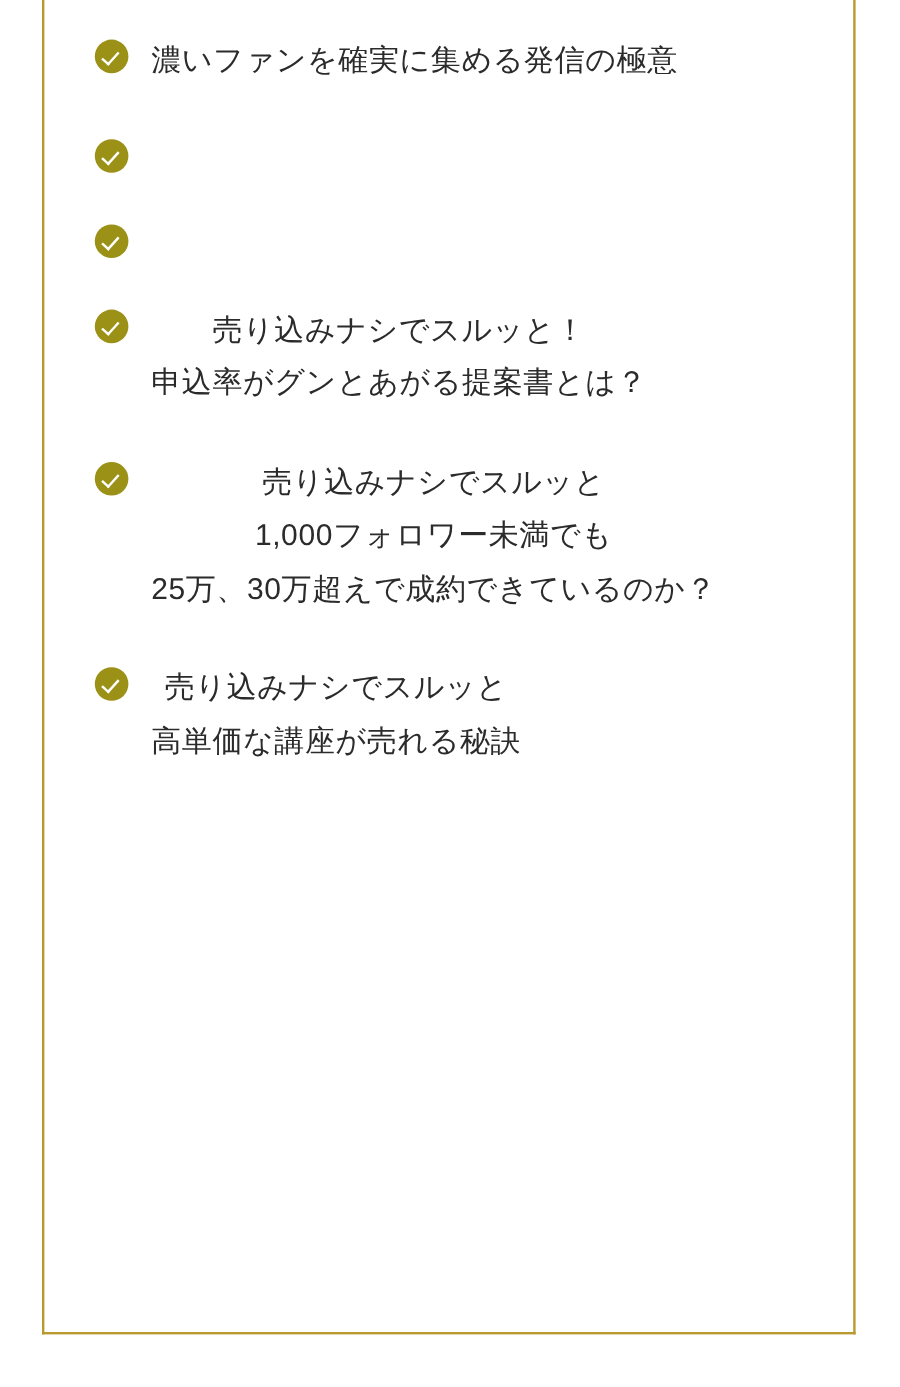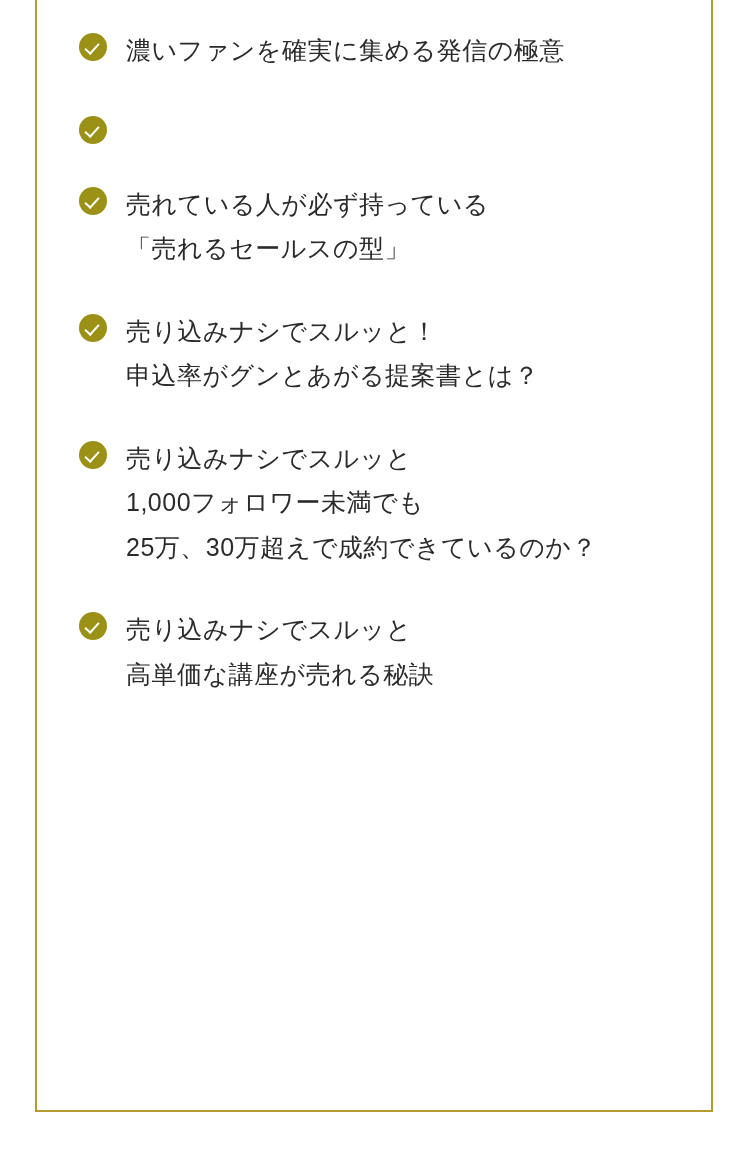--- a/index.html
+++ b/index.html
@@ -33,20 +33,21 @@
     width: 100%;
     padding: 38px 0 0 0;
     box-sizing: border-box;
   }
 
   .item {
     display: flex;
     align-items: flex-start;
     margin: 0 4px 38px 0;
     padding: 0 20px 0 42px;
+    text-align: center;
   }
 
   .check-icon {
     flex: 0 0 auto;
     width: 28px;
     height: 28px;
     border-radius: 50%;
     background: #9b9116;
     margin-top: 5px;
     margin-right: 19px;
@@ -85,22 +86,20 @@
     </div>
 
 
 
     <div class="item">
       <span class="check-icon"></span>
     </div>
 
     <div class="item">
       <span class="check-icon"></span>
-      <span class="item-text">売れている人が必ず持っている
-「売れるセールスの型」</span>
     </div>
 
     <div class="item">
       <span class="check-icon"></span>
       <span class="item-text">売り込みナシでスルッと！
 申込率がグンとあがる提案書とは？</span>
     </div>
 
     <div class="item">
       <span class="check-icon"></span>

